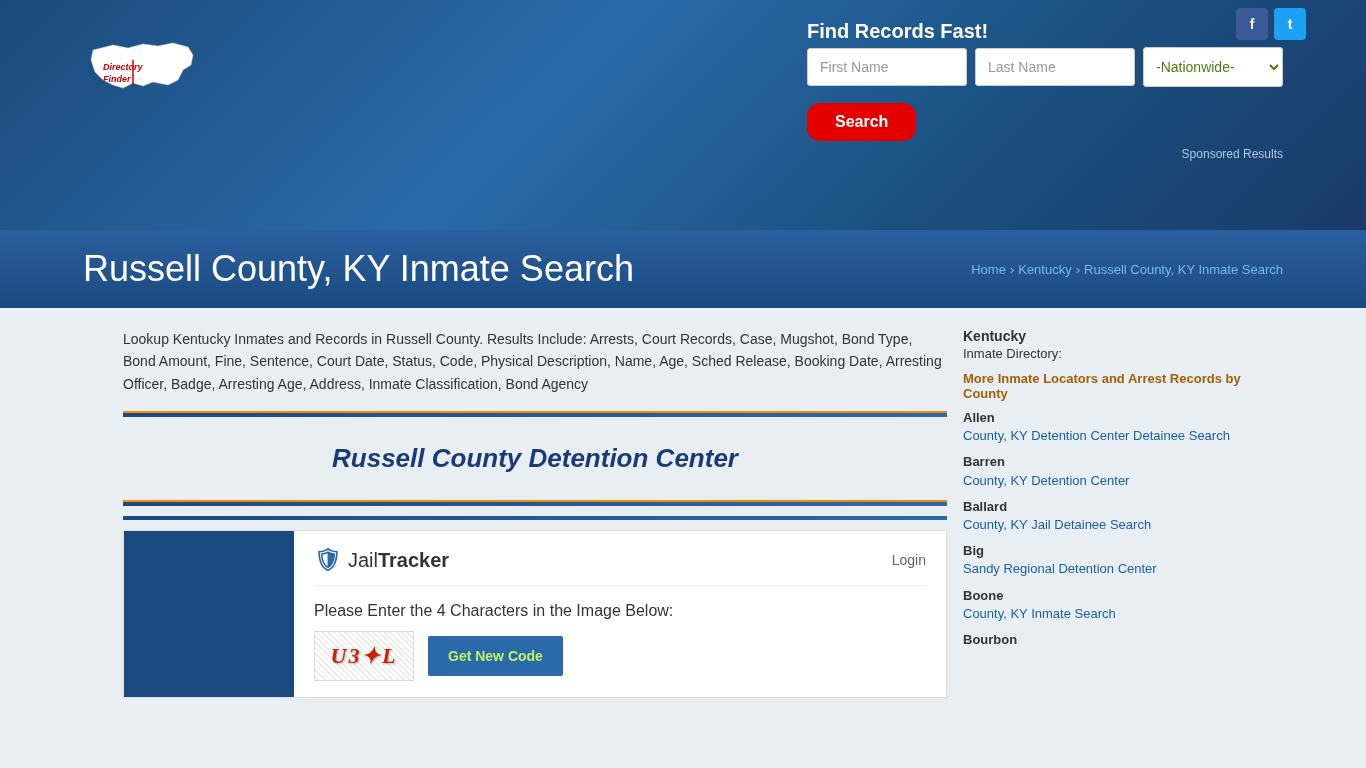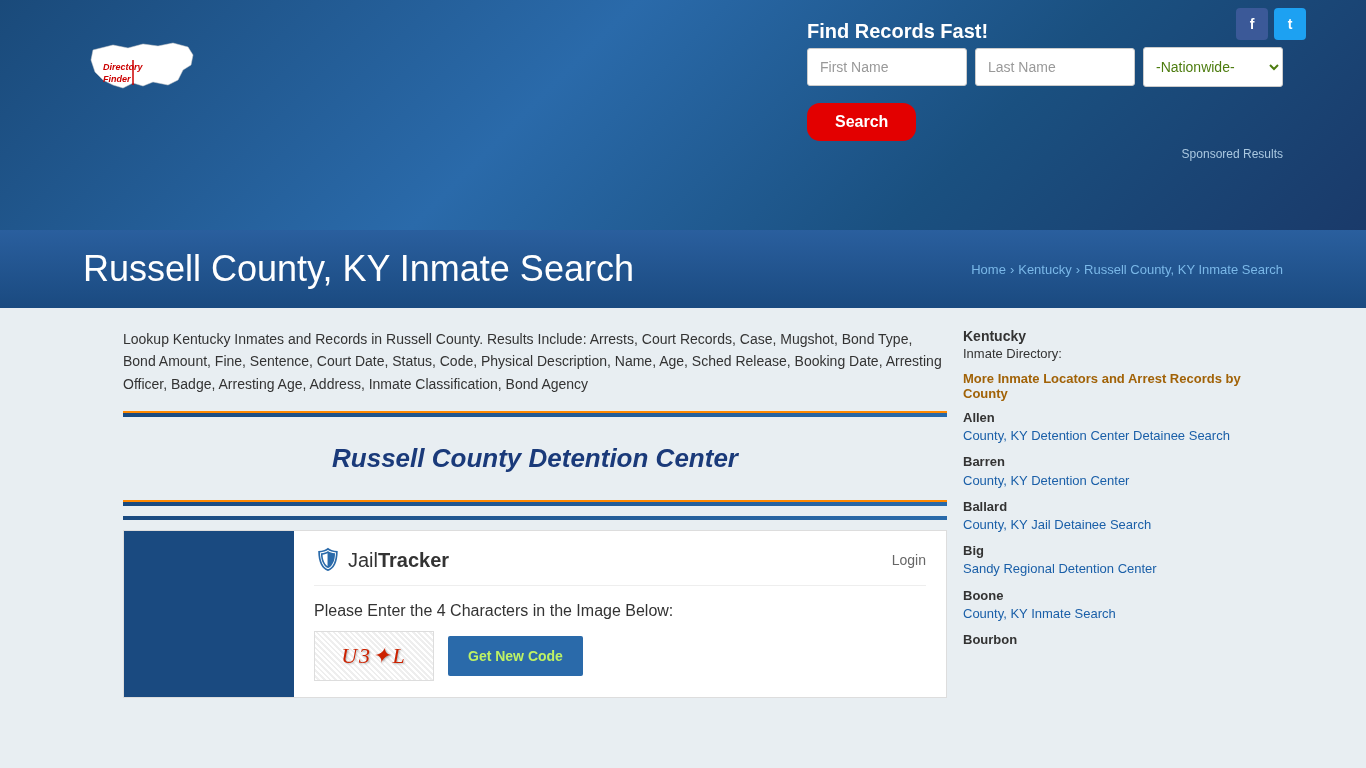--- a/index.html
+++ b/index.html
@@ -239,29 +239,29 @@
       font-size: 16px;
       color: #333;
       margin-bottom: 11px;
     }
     .captcha-row {
       display: flex;
       align-items: center;
       gap: 14px;
     }
     .captcha-image {
-      width: 120px;
+      width: 100px;
       height: 50px;
       background: white;
       border: 1px solid #ddd;
       display: flex;
       align-items: center;
       justify-content: center;
       font-size: 22px;
-      font-weight: normal;
+      font-weight: bold;
       color: #cc0000;
       font-style: italic;
       letter-spacing: 2px;
       position: relative;
       overflow: hidden;
     }
     .captcha-image::before {
       content: '';
       position: absolute;
       width: 100%;

